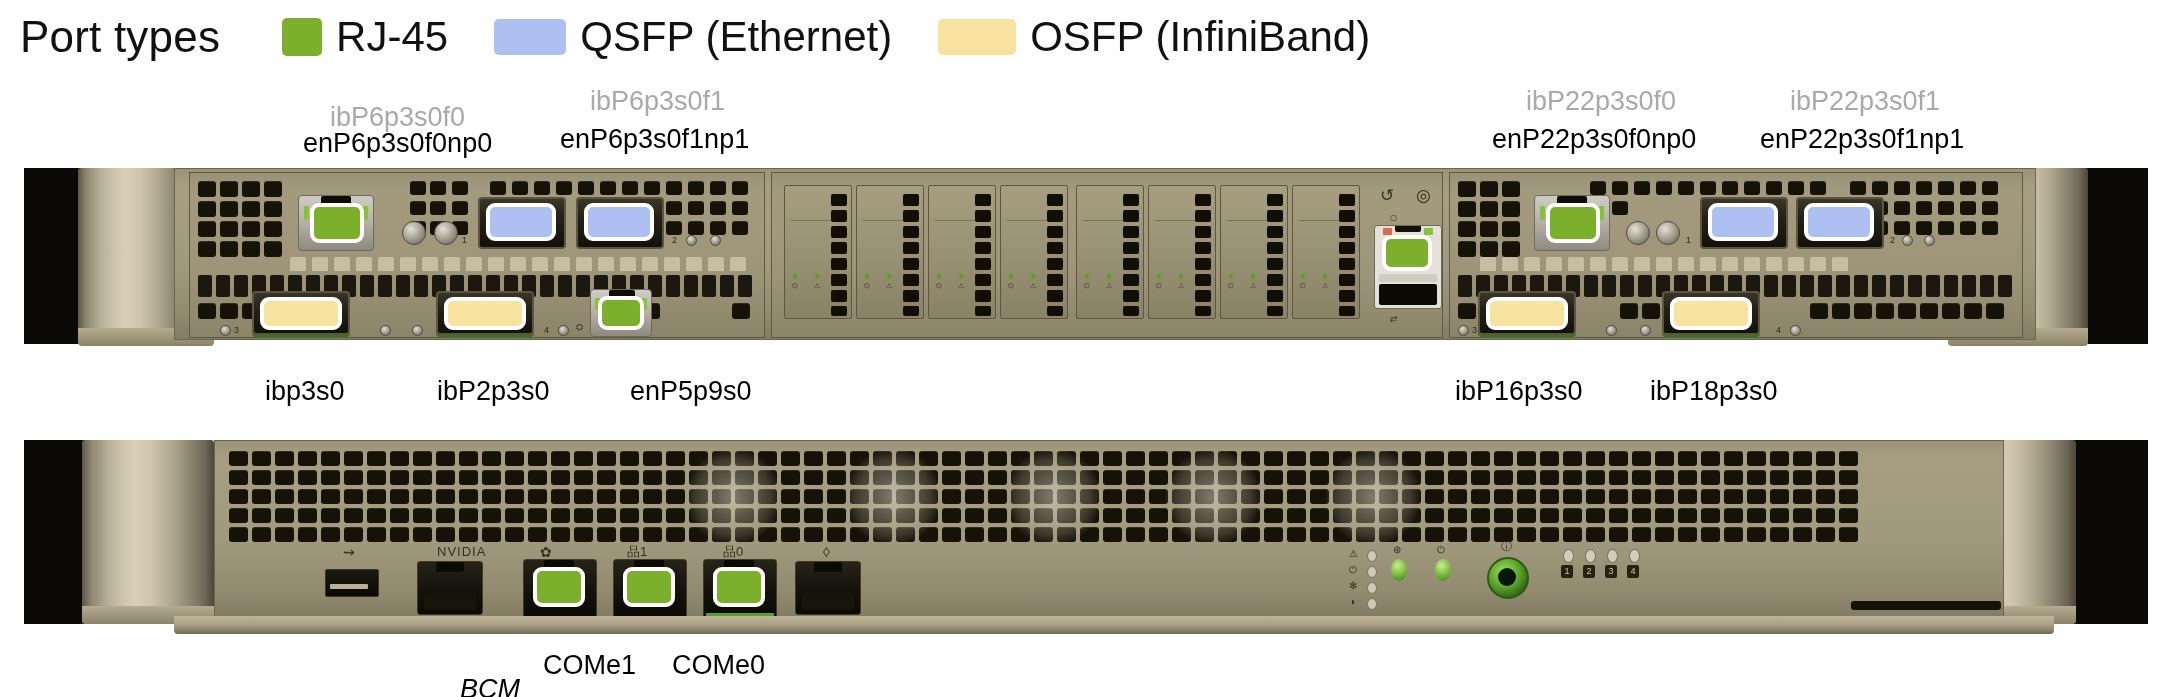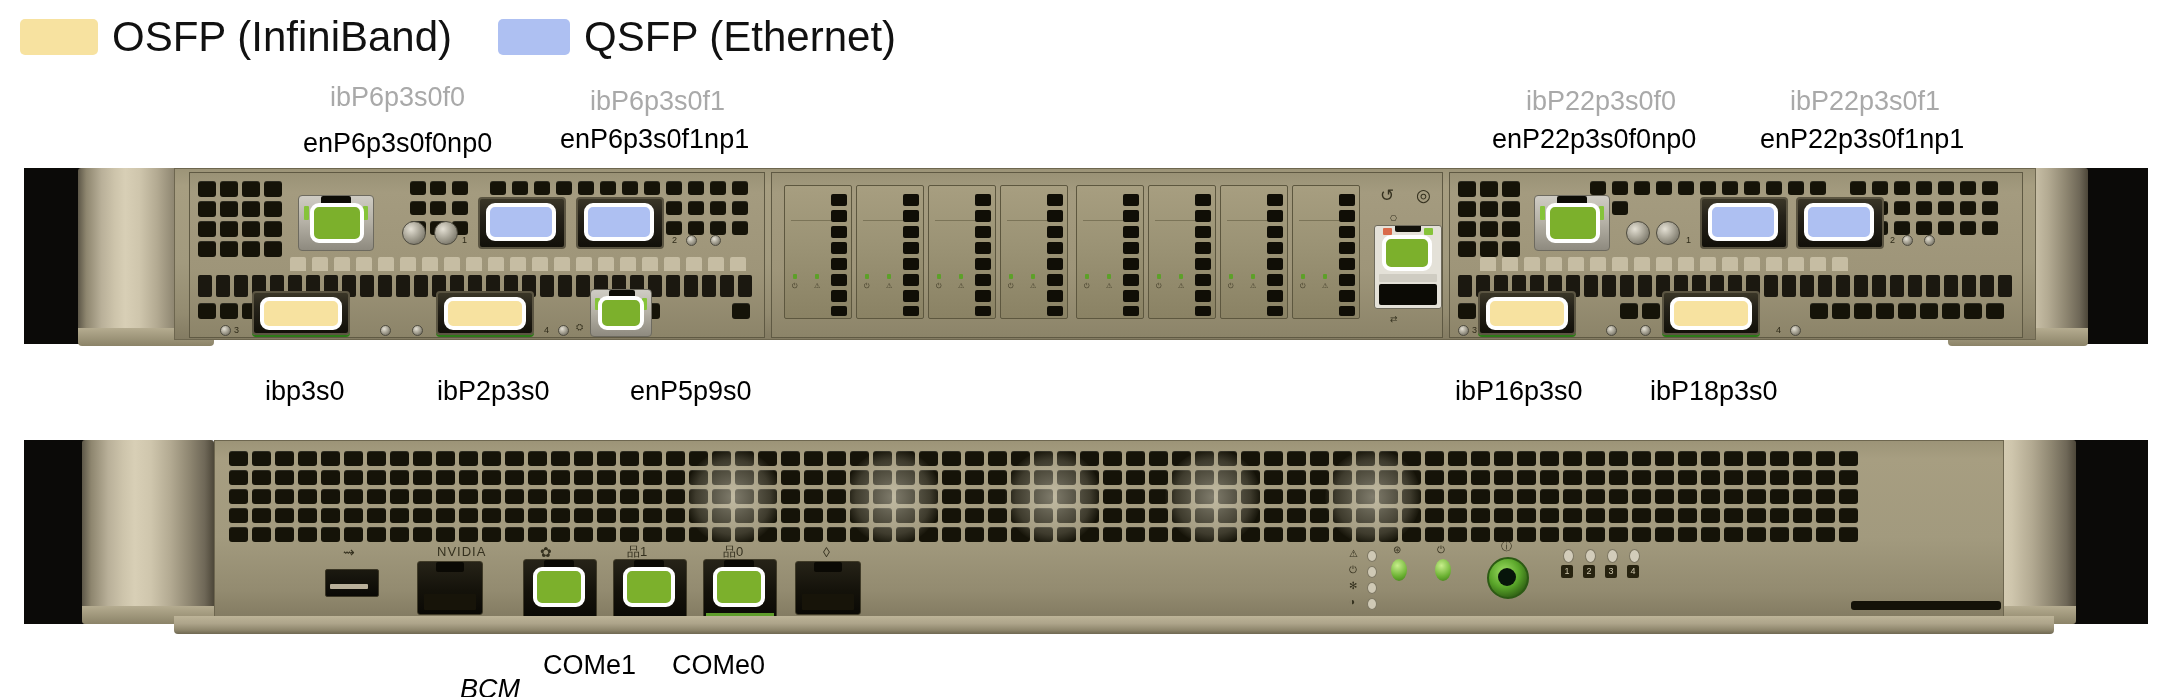--- a/index.html
+++ b/index.html
@@ -134,34 +134,39 @@
   .fanblur{position:absolute;border-radius:50%;
            background:radial-gradient(circle,rgba(215,210,190,.55) 0%,rgba(170,164,142,.28) 55%,rgba(0,0,0,0) 72%);}
   .lid-strip{position:absolute;background:#141208;border-radius:3px;}
 </style>
 </head>
 <body>
 
 <div class="root">
 
   <div class="legend">
-
+    <div class="legend-title">Port types</div>
+
+    <div class="legend-item">
+      <span class="swatch sw-rj" style="background:#7CB02C"></span>
+      <span class="legend-label">RJ-45</span>
+    </div>
+
+    <div class="legend-item">
+      <span class="swatch sw-qsfp" style="background:#AEC0F2"></span>
+      <span class="legend-label">QSFP (Ethernet)</span>
+    </div>
 
     <div class="legend-item">
       <span class="swatch sw-osfp" style="background:#F7E2A0"></span>
       <span class="legend-label">OSFP (InfiniBand)</span>
     </div>
-
-    <div class="legend-item">
-      <span class="swatch sw-qsfp" style="background:#AEC0F2"></span>
-      <span class="legend-label">QSFP (Ethernet)</span>
-    </div>
   </div>
 
-  <div class="lbl ib" style="left:330px;top:84px;">ibP6p3s0f0</div>
+  <div class="lbl ib" style="left:330px;top:104px;">ibP6p3s0f0</div>
   <div class="lbl en" style="left:303px;top:130px;">enP6p3s0f0np0</div>
 
   <div class="lbl ib" style="left:590px;top:88px;">ibP6p3s0f1</div>
   <div class="lbl en" style="left:560px;top:126px;">enP6p3s0f1np1</div>
 
   <div class="lbl ib" style="left:1526px;top:88px;">ibP22p3s0f0</div>
   <div class="lbl en" style="left:1492px;top:126px;">enP22p3s0f0np0</div>
 
   <div class="lbl ib" style="left:1790px;top:88px;">ibP22p3s0f1</div>
   <div class="lbl en" style="left:1760px;top:126px;">enP22p3s0f1np1</div>

